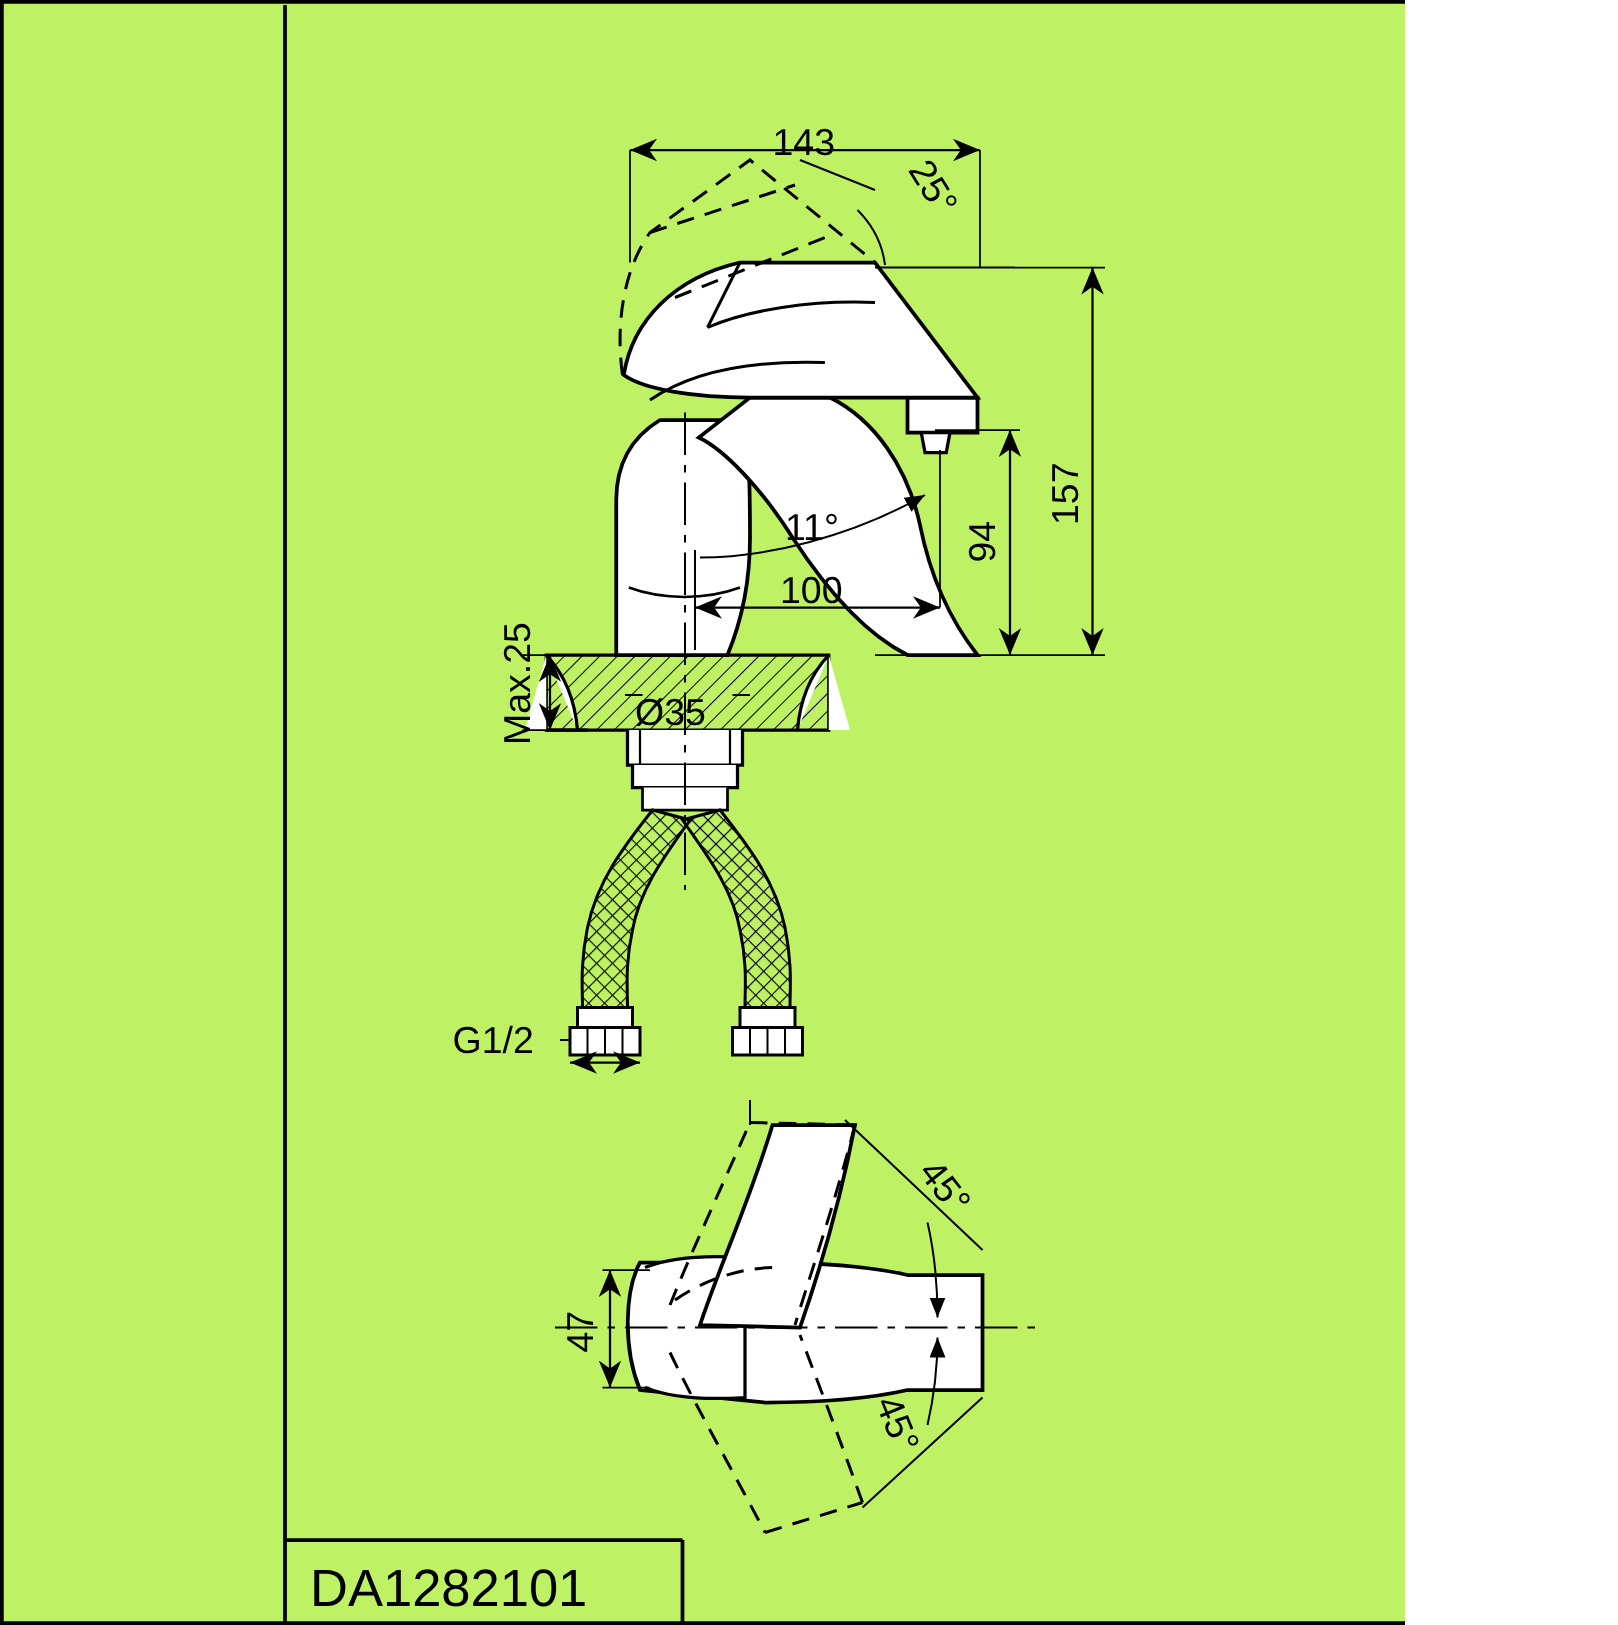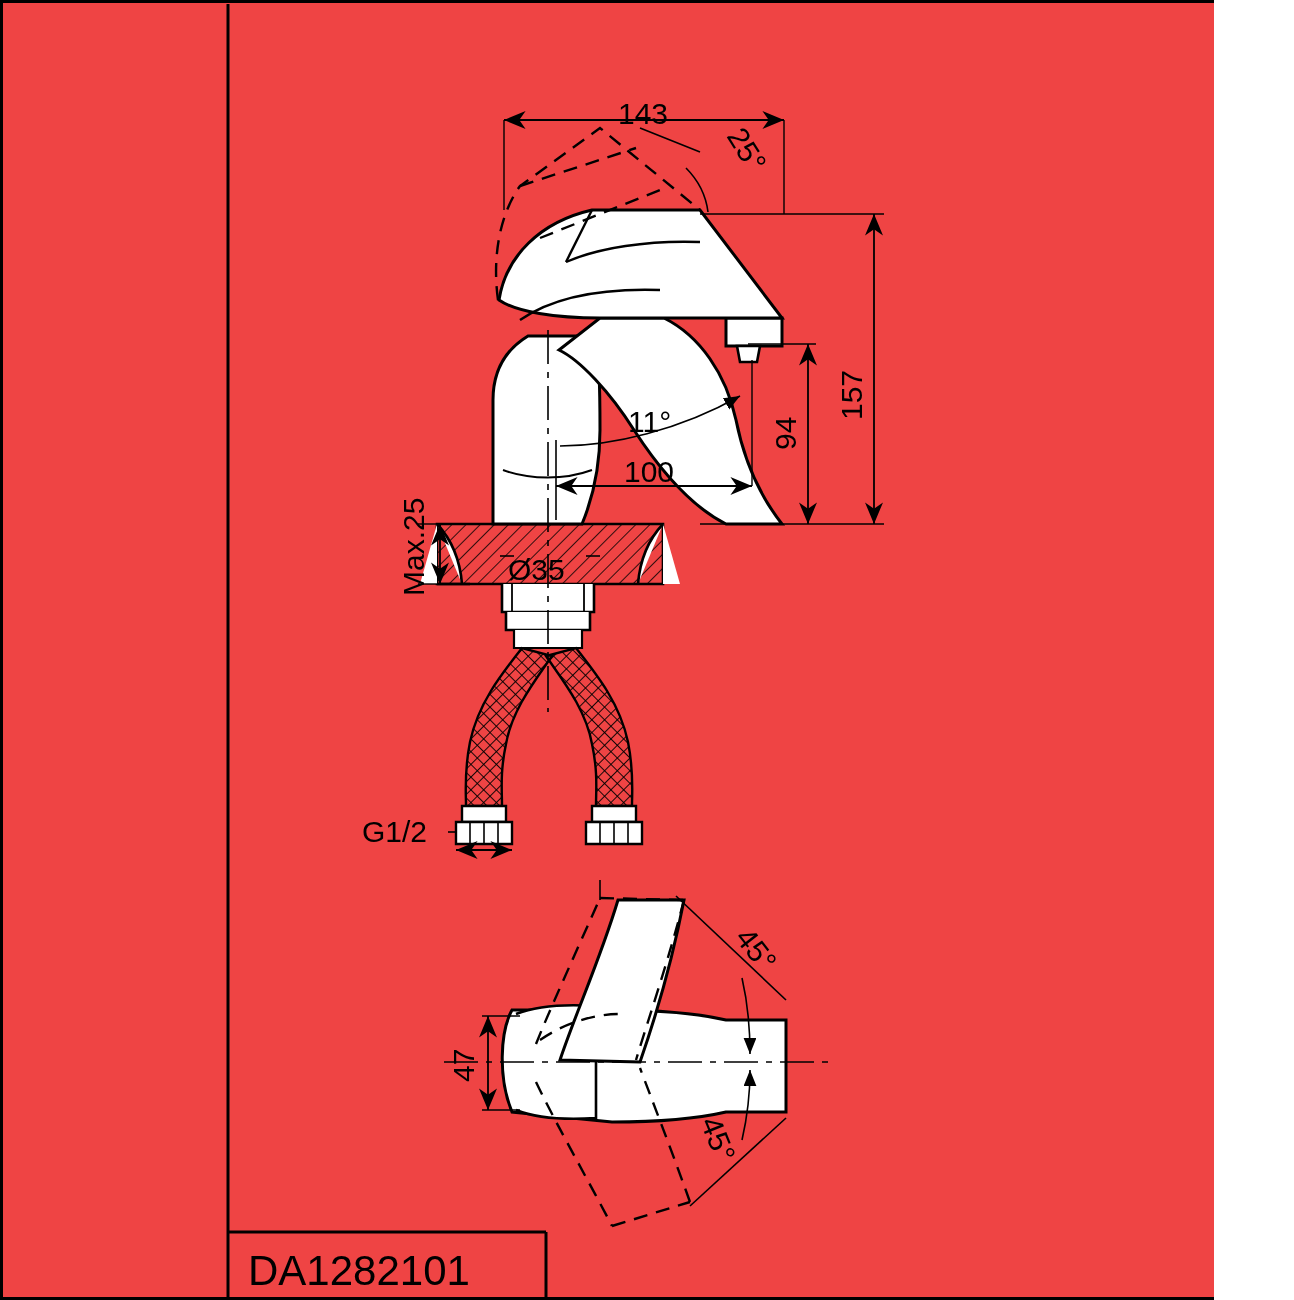--- a/index.html
+++ b/index.html
@@ -5,24 +5,25 @@
   html, body {
     margin: 0;
     padding: 0;
     background: #ffffff;
   }
   body {
     font-family: "Liberation Sans", sans-serif;
   }
   #sheet {
     position: relative;
-    width: 1214px;
+    width: 1108px;
     height: 1300px;
-    background: #ef4444;
+    background: #bef264;
     overflow: hidden;
+    padding-left: 16px;
   }
   
   .frame-line {
     position: absolute;
     background: #000000;
   }
   svg.overlay {
     position: absolute;
     left: 0;
     top: 0;

